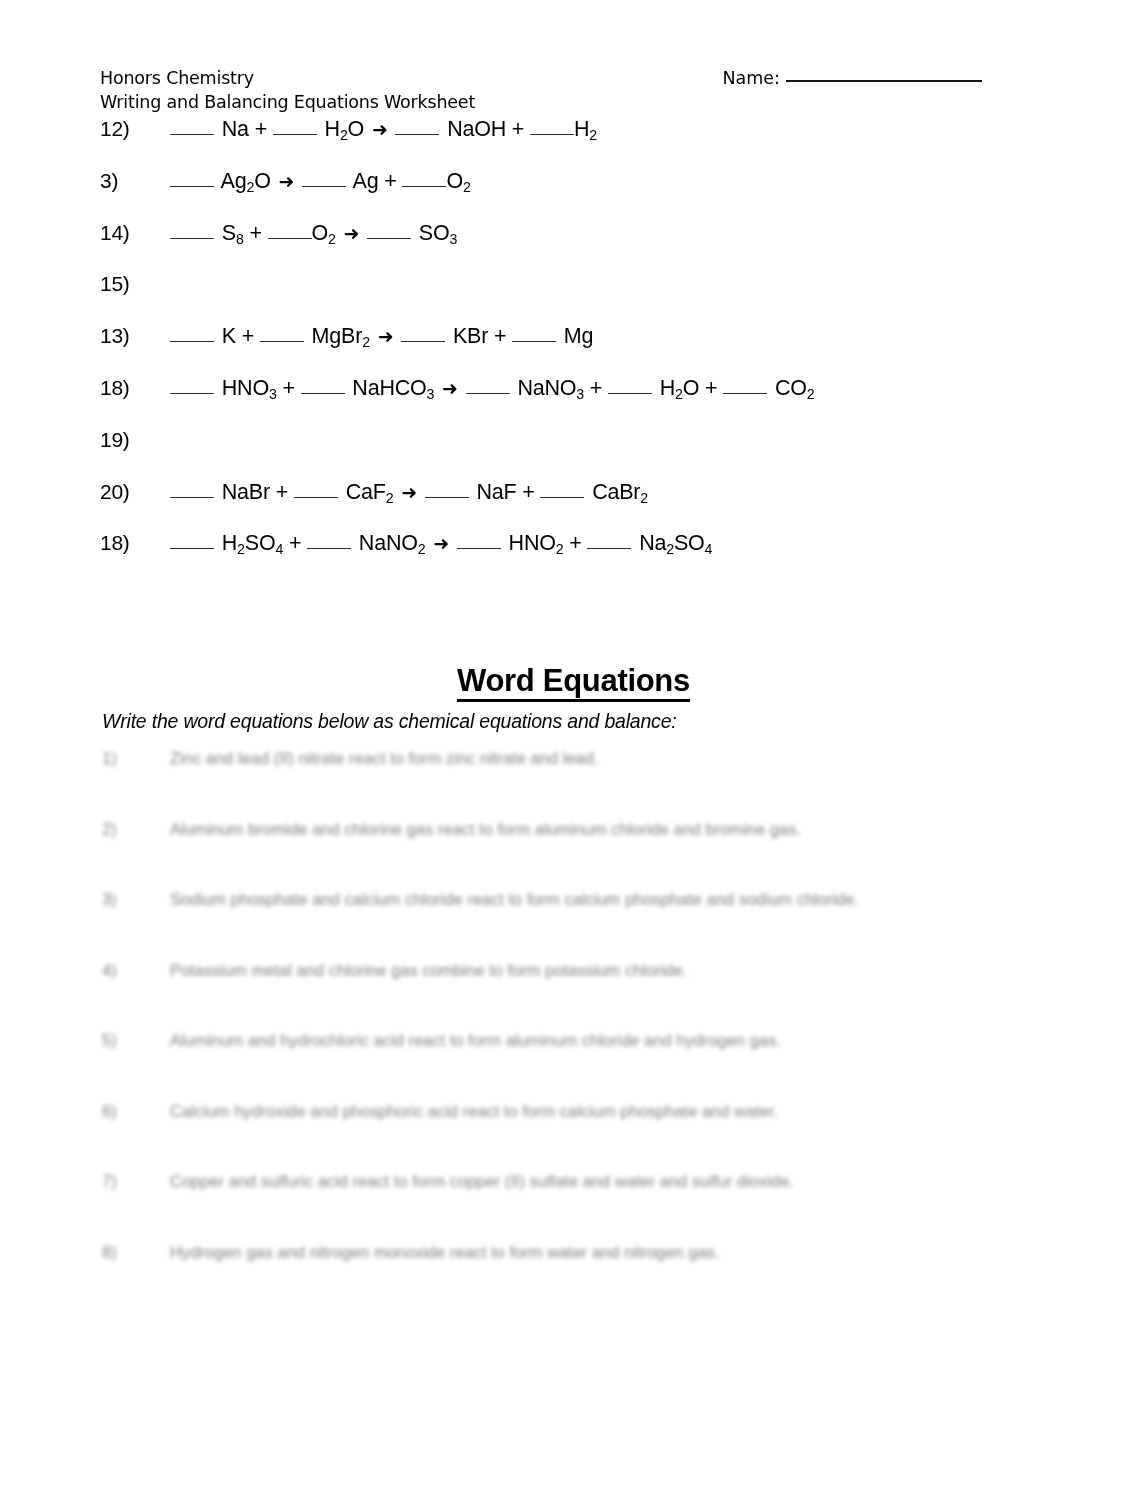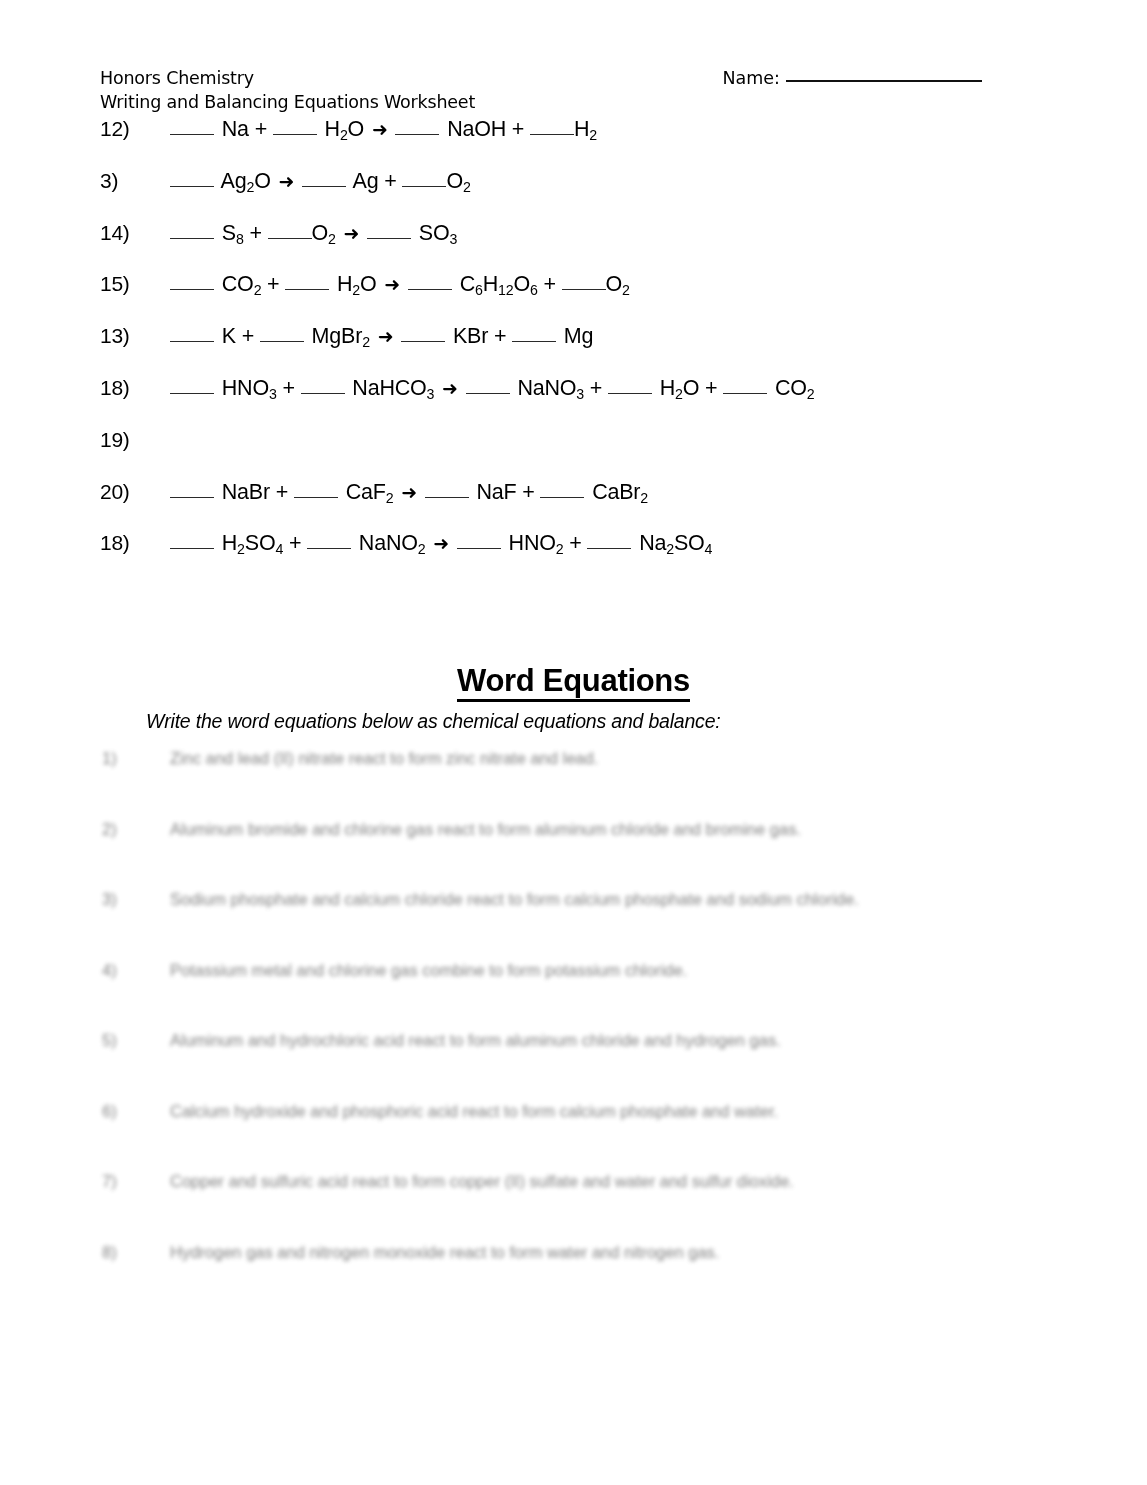--- a/index.html
+++ b/index.html
@@ -124,21 +124,20 @@
     padding-bottom: 1px;
   }
   .we-instr {
     position: absolute;
     left: 102px;
     top: 710px;
     font-family: "Liberation Sans", sans-serif;
     font-style: italic;
     font-size: 19.5px;
     letter-spacing: -0.2px;
-    margin-left: 44px;
   }
 
   
   .we-list {
     position: absolute;
     left: 102px;
     top: 744px;
     width: 960px;
     filter: blur(2.35px);
     opacity: 0.74;
@@ -186,21 +185,20 @@
       <div class="eq-row">
         <div class="eq-num">3)</div>
         <div class="eq-body"><span class="blank"></span> Ag<sub>2</sub>O <span class="arw">➜</span> <span class="blank"></span> Ag + <span class="blank tight"></span>O<sub>2</sub></div>
       </div>
       <div class="eq-row">
         <div class="eq-num">14)</div>
         <div class="eq-body"><span class="blank"></span> S<sub>8</sub> + <span class="blank tight"></span>O<sub>2</sub> <span class="arw">➜</span> <span class="blank"></span> SO<sub>3</sub></div>
       </div>
       <div class="eq-row">
         <div class="eq-num">15)</div>
-        <div class="eq-body"><span class="blank"></span> CO<sub>2</sub> + <span class="blank"></span> H<sub>2</sub>O <span class="arw">➜</span> <span class="blank"></span> C<sub>6</sub>H<sub>12</sub>O<sub>6</sub> + <span class="blank tight"></span>O<sub>2</sub></div>
       </div>
       <div class="eq-row">
         <div class="eq-num">13)</div>
         <div class="eq-body"><span class="blank"></span> K + <span class="blank"></span> MgBr<sub>2</sub> <span class="arw">➜</span> <span class="blank"></span> KBr + <span class="blank"></span> Mg</div>
       </div>
       <div class="eq-row">
         <div class="eq-num">18)</div>
         <div class="eq-body"><span class="blank"></span> HNO<sub>3</sub> + <span class="blank"></span> NaHCO<sub>3</sub> <span class="arw">➜</span> <span class="blank"></span> NaNO<sub>3</sub> + <span class="blank"></span> H<sub>2</sub>O + <span class="blank"></span> CO<sub>2</sub></div>
       </div>
       <div class="eq-row">

